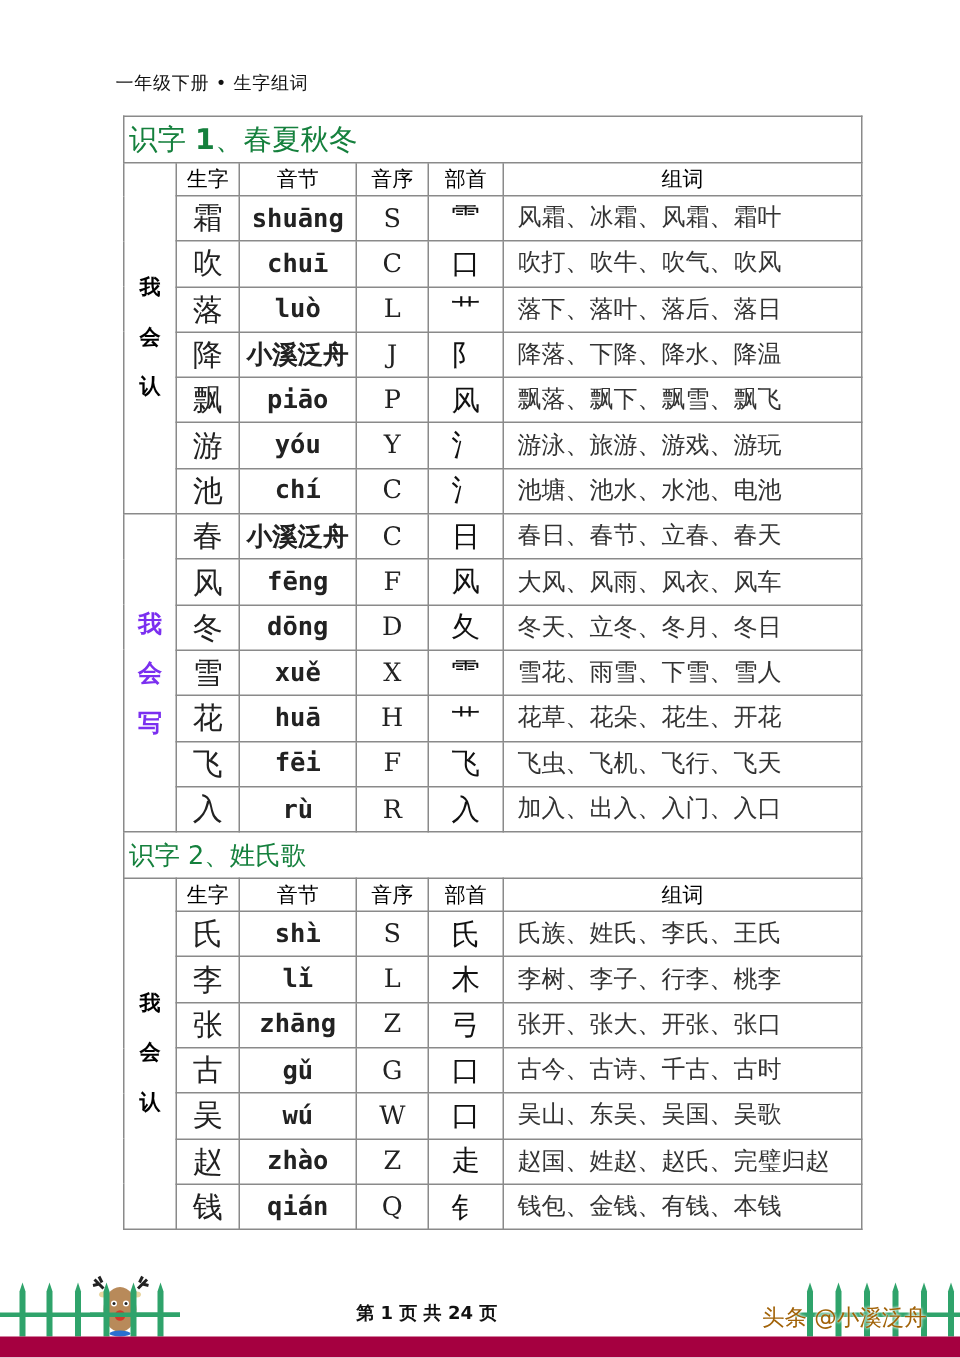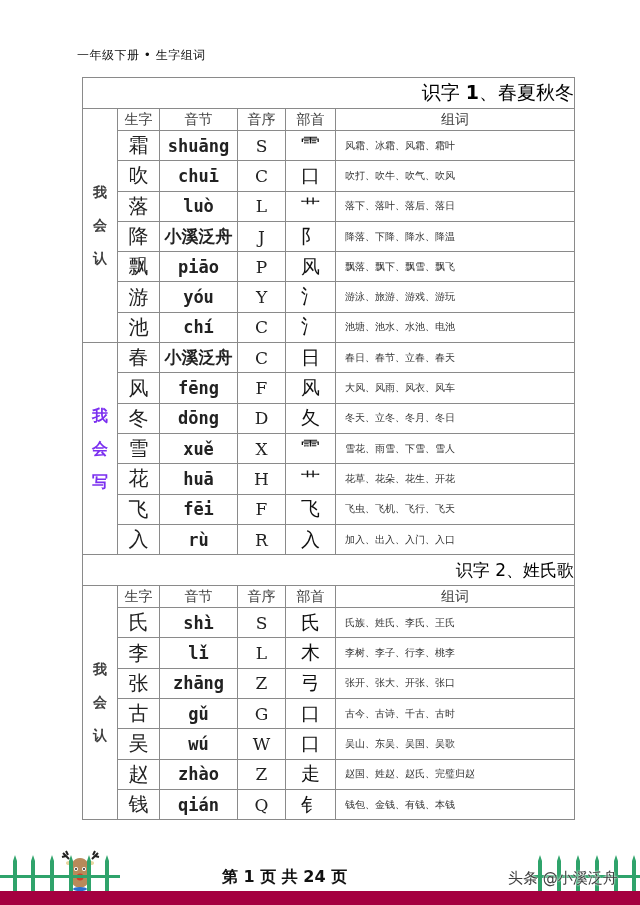--- a/index.html
+++ b/index.html
@@ -27,56 +27,56 @@
     white-space: nowrap;
   }
   col.c-side { width: 35px; }
   col.c-char { width: 42px; }
   col.c-pin { width: 78px; }
   col.c-ord { width: 48px; }
   col.c-rad { width: 50px; }
   col.c-words { width: 239px; }
 
   tr.title-row td {
-    height: 31px; text-align: right;
-    font-size: 19px; color: #000000; padding-left: 3px;
+    height: 31px; text-align: left;
+    font-size: 19px; color: #15803d; padding-left: 3px;
     font-family: "DejaVu Sans", "Liberation Sans", sans-serif;
   }
   tr.title-row.t2 td { padding-left: 3px; font-size: 17px; }
   tr.title-row .num { font-weight: bold; }
 
   tr.head-row td {
-    height: 22px; font-size: 14px; color: #404040;
+    height: 22px; font-size: 14px; color: #000000;
     font-family: "DejaVu Sans", "Liberation Sans", sans-serif;
   }
   tr.data-row td { height: 30.3px; }
   td.side {
     color: #7b2ff0; font-size: 16px; font-weight: bold;
     font-family: "DejaVu Sans", "Liberation Sans", sans-serif;
     line-height: 33px;
   }
   td.side span { display: block; }
   td.char { font-size: 20px; color: #222; }
   td.pin { font-size: 17px; color: #222; font-family: "DejaVu Sans Mono", "Liberation Mono", monospace; font-weight: bold; }
   td.ord { font-size: 17px; color: #222; }
   td.rad { font-size: 19px; color: #111; }
-  td.words { text-align: left !important; padding-left: 9px !important; font-size: 10px; color: #333; }
+  td.words { text-align: left !important; padding-left: 9px !important; font-size: 16px; color: #333; }
 
   .footer-line { position: absolute; left: 0; top: 891px; width: 640px; height: 14px; background: #a50040; }
   .page-num {
     position: absolute; left: 0; width: 569px; top: 867px; text-align: center;
-    font-family: "DejaVu Sans", "Liberation Sans", sans-serif; font-weight: bold; font-size: 16px; color: #111;
+    font-family: "DejaVu Sans", "Liberation Sans", sans-serif; font-weight: bold; font-size: 12px; color: #111;
   }
   .fence { position: absolute; top: 845px; }
   .fence.left { left: 0; }
   .fence.right { left: 530px; }
   .watermark {
     position: absolute; left: 508px; top: 869px;
     font-family: "DejaVu Sans", "Liberation Sans", sans-serif; font-size: 15px;
-    color: #404040; text-shadow: 0 0 2px #fff, 0 0 2px #fff;
+    color: #a16207; text-shadow: 0 0 2px #fff, 0 0 2px #fff;
   }
 </style>
 </head>
 <body>
 
 <div class="doc-header">一年级下册 • 生字组词</div>
 
 <table class="sheet">
   <colgroup>
     <col class="c-side">

